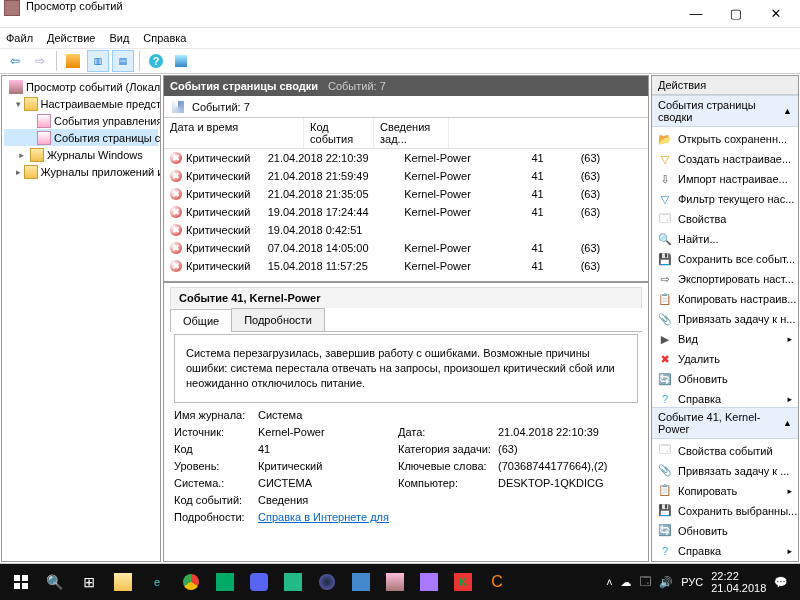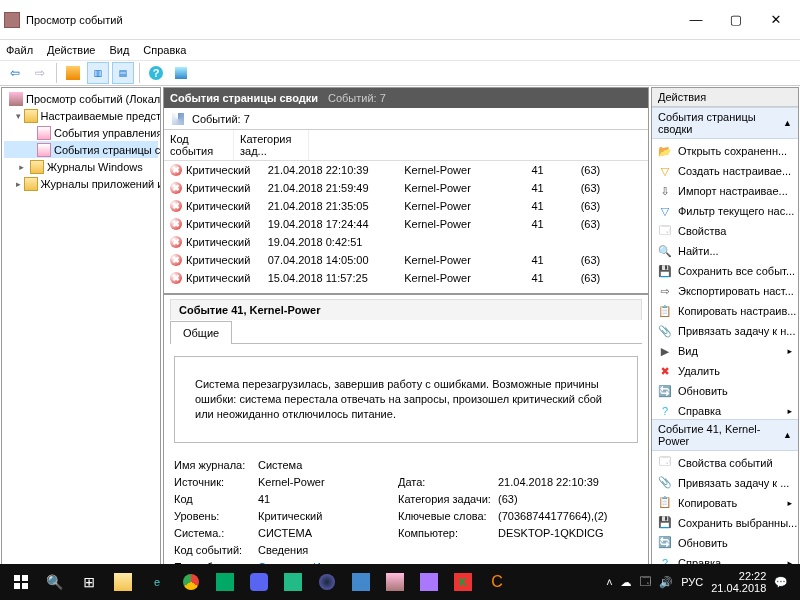--- a/index.html
+++ b/index.html
@@ -1,17 +1,17 @@
 <!DOCTYPE html>
 <html><head>
 <meta charset="utf-8">
 <style>
 *{box-sizing:border-box;margin:0;padding:0;font-family:"Segoe UI",Tahoma,sans-serif;font-size:11px;color:#000}
 body{width:800px;height:600px;background:#fff;overflow:hidden;position:relative}
-.titlebar{height:40px;display:flex;align-items:center;padding:0 4px;border-bottom:1px solid #ddd}
+.titlebar{height:28px;display:flex;padding:0 4px;border-bottom:1px solid #ddd}
 .titlebar .ico{width:16px;height:16px;background:#a77;border:1px solid #855;margin-right:6px}
 .titlebar .title{flex:1}
 .titlebar .winbtn{width:40px;height:26px;display:flex;align-items:center;justify-content:center;font-size:13px}
 .menubar{height:20px;display:flex;align-items:center;padding:0 6px;gap:14px}
 .menubar span{cursor:default}
 .toolbar{height:26px;display:flex;align-items:center;padding:0 4px;gap:3px;border-top:1px solid #e8e8e8;border-bottom:1px solid #ccc}
 .tbtn{width:22px;height:22px;display:flex;align-items:center;justify-content:center;border:1px solid transparent}
 .tbtn.act{border:1px solid #9cf;background:#def}
 .sep{width:1px;height:20px;background:#ccc;margin:0 2px}
 .arrow{font-size:12px;color:#06c}
@@ -43,37 +43,37 @@
 .c2{width:110px}
 .c3{width:70px;text-align:right;padding-right:31px}
 .c4{width:75px}
 .err-ico{width:12px;height:12px;border-radius:50%;background:radial-gradient(circle at 30% 30%,#fff,#d22);display:flex;align-items:center;justify-content:center;color:#fff;font-size:9px;font-weight:bold;flex-shrink:0}
 .detail{flex:1;border-top:2px solid #999;margin-top:6px;display:flex;flex-direction:column;overflow:hidden}
 .detail-pad{padding:4px 6px;flex:1;display:flex;flex-direction:column;overflow:hidden}
 .detail-title{background:#f4f4f4;font-weight:bold;padding:4px 8px;border:1px solid #ddd;border-bottom:none}
 .tabs{display:flex;border-bottom:1px solid #bbb}
 .tab{padding:5px 12px;border:1px solid #bbb;border-bottom:none;background:#fff;position:relative;top:1px;margin-right:-1px}
 .tab.inactive{background:#f0f0f0;top:0}
-.desc-box{border:1px solid #bbb;padding:20px;margin:12px 4px;line-height:1.35}
+.desc-box{border:1px solid #bbb;padding:11px;margin:2px 4px;line-height:1.35}
 .props{padding:4px 4px 0;display:grid;grid-template-columns:84px 140px 100px 1fr;row-gap:5px;font-size:11px}
 .props .lbl{color:#000}
 .link{color:#06c;text-decoration:underline}
 .actions{width:148px}
 .act-hdr{background:#eee;padding:3px 6px;border-bottom:1px solid #ccc}
 .act-sub{background:#e8f0fb;padding:3px 6px;border-top:1px solid #cbd8e8;border-bottom:1px solid #cbd8e8;display:flex;justify-content:space-between;align-items:center}
 .act-sub .arw{font-size:9px}
 .act-list{padding:2px 0;overflow:hidden}
 .act-item{display:flex;align-items:center;gap:6px;padding:3px 6px;white-space:nowrap;overflow:hidden}
 .act-ico{width:14px;height:14px;flex-shrink:0;display:flex;align-items:center;justify-content:center;font-size:11px}
 .status{height:18px;padding:2px 6px;border-top:1px solid #ccc;font-size:11px}
 .taskbar{position:absolute;bottom:0;left:0;right:0;height:36px;background:#101010;display:flex;align-items:center;padding:0 4px}
 .taskbar .tb{width:34px;height:32px;display:flex;align-items:center;justify-content:center;color:#fff;font-size:14px}
 .taskbar .spacer{flex:1}
 .tray{display:flex;align-items:center;gap:8px;color:#fff;padding:0 8px}
-.tray .clk{text-align:right;line-height:1.1;font-size:10px}
+.tray .clk{line-height:1.1;font-size:10px}
 .tray .clk div{color:#fff}
 .tb svg{width:16px;height:16px}
 .tb-ico{width:18px;height:18px}
 </style>
 </head>
 <body>
 
 <div class="titlebar">
   <div class="ico"></div>
   <div class="title">Просмотр событий</div>
@@ -154,22 +154,23 @@
     <div class="hdr-dark">
       <b style="color:#fff">События страницы сводки</b>
         <span class="sub">Событий: 7</span>
     </div>
     <div class="filterbar">
       <span class="funnel"></span>
       <span>Событий: 7</span>
     </div>
     <div class="table">
       <div class="thead">
+        <div class="th c1">Дата и время</div>
         <div class="th c3" style="text-align:left">Код события</div>
-        <div class="th c4">Категория зад...</div>
+        <div class="th c4">Сведения зад...</div>
       </div>
       <div class="tbody" id="tbody">
           <div class="tr">
             <div class="td c0">
               <span class="err-ico">✖</span>
               <span>Критический</span>
             </div>
             <div class="td c1">21.04.2018 22:10:39</div>
             <div class="td c2">Kernel-Power</div>
             <div class="td c3">41</div>
@@ -236,20 +237,21 @@
             <div class="td c4">(63)</div>
           </div>
         </div>
     </div>
 
     <div class="detail">
       <div class="detail-pad">
         <div class="detail-title">Событие 41, Kernel-Power</div>
         <div class="tabs">
           <div class="tab">Общие</div>
+          <div class="tab inactive">Подробности</div>
         </div>
         <div class="desc-box">Система перезагрузилась, завершив работу с ошибками. Возможные причины ошибки: система перестала отвечать на запросы, произошел критический сбой или неожиданно отключилось питание.</div>
         <div class="props">
           <span class="lbl">Имя журнала:</span>
             <span>Система</span>
             <span></span>
             <span></span>
           <span class="lbl">Источник:</span>
             <span>Kernel-Power</span>
             <span class="lbl">Дата:</span>

